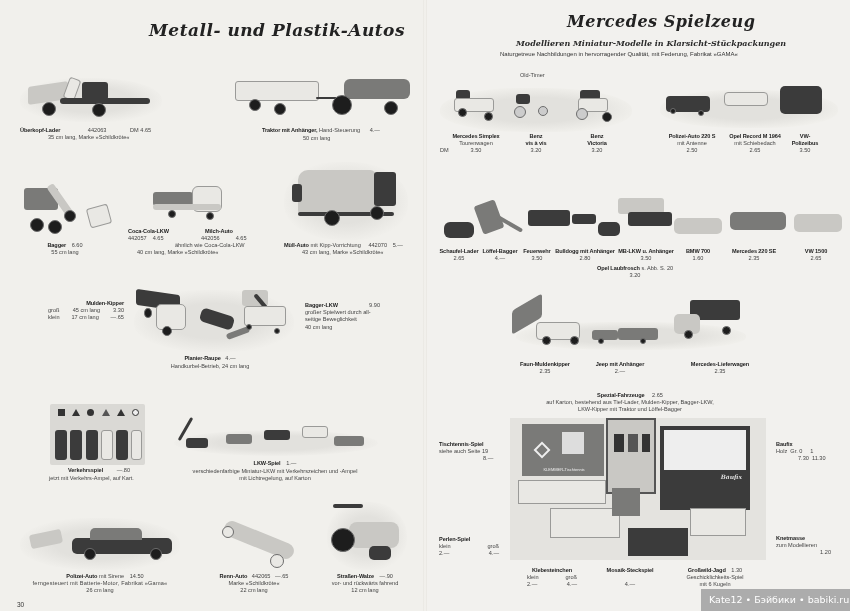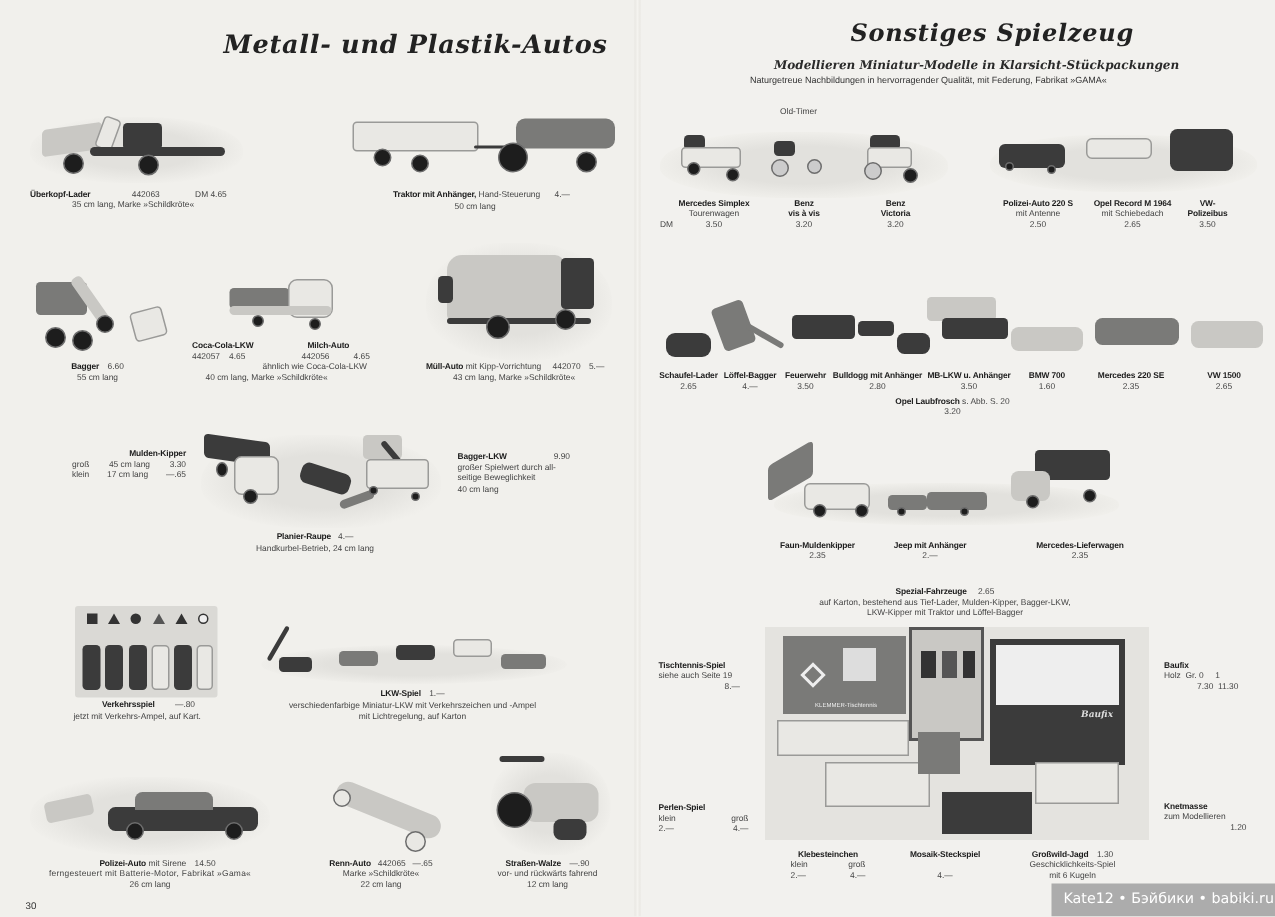--- a/index.html
+++ b/index.html
@@ -239,21 +239,21 @@
 </div>
 <div class="abs cap center" style="left:320px;top:573px;width:90px;">
   <span class="name">Straßen-Walze</span>
   <span style="margin-left:4px;">—.90</span>
 </div>
 <div class="abs cap center" style="left:320px;top:580px;width:90px;">vor- und rückwärts fahrend</div>
 <div class="abs cap center" style="left:320px;top:587px;width:90px;">12 cm lang</div>
 
 <div class="abs pagenum" style="left:17px;top:601px;">30</div>
 
-<div class="abs script-title t-right-title">Sonstiges Spielzeug</div>
+<div class="abs script-title t-right-title">Mercedes Spielzeug</div>
 <div class="abs t-right-sub">Modellieren Miniatur-Modelle in Klarsicht-Stückpackungen</div>
 <div class="abs t-right-sub2">Naturgetreue Nachbildungen in hervorragender Qualität, mit Federung, Fabrikat »GAMA«</div>
 <div class="abs cap" style="left:520px;top:72px;">Old-Timer</div>
 
 <div class="photo" style="left:440px;top:88px;width:192px;height:44px;">
   <div class="toy dk" style="left:16px;top:2px;width:14px;height:10px;"></div>
   <div class="toy wh" style="left:14px;top:10px;width:40px;height:14px;"></div>
   <div class="wheel" style="left:18px;top:20px;"></div>
   <div class="wheel" style="left:44px;top:24px;"></div>
   <div class="toy dk" style="left:76px;top:6px;width:14px;height:10px;"></div>

